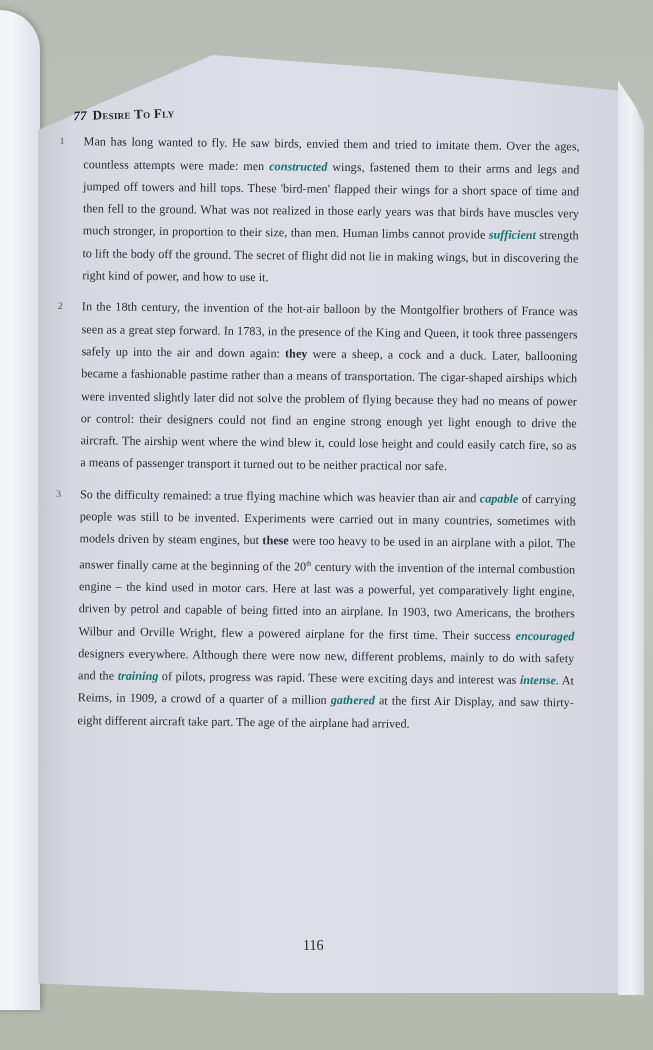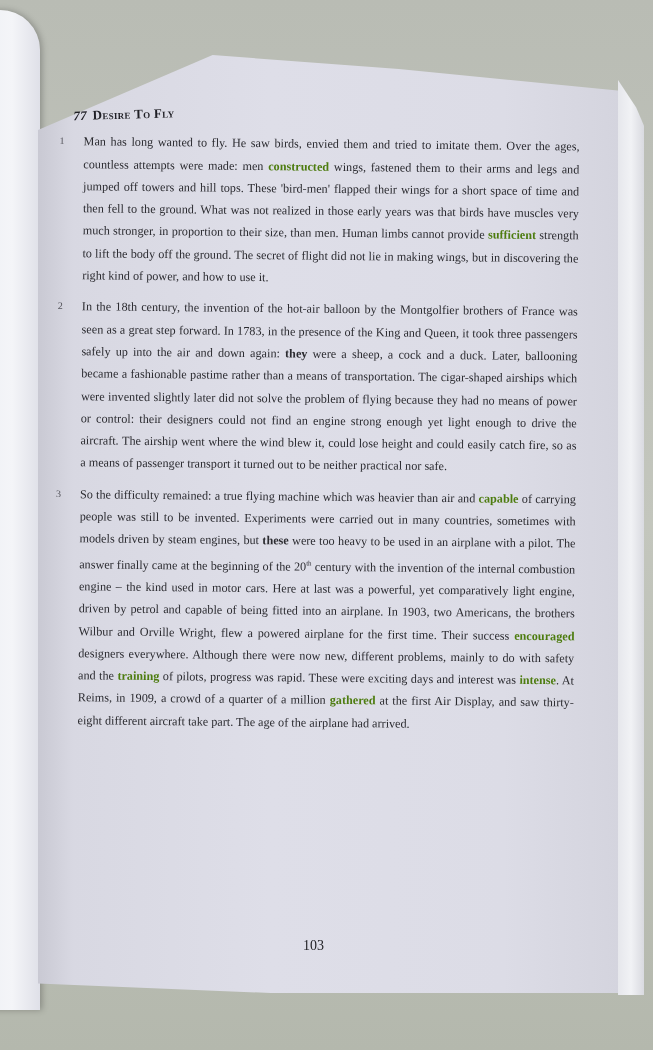--- a/index.html
+++ b/index.html
@@ -33,21 +33,21 @@
     font-size: 13px; font-weight: bold; letter-spacing: 0.3px; margin: 0 0 3px 14px;
     font-variant: small-caps; color: #1f1f25;
     transform: rotate(-2.2deg); transform-origin: left bottom;
   }
   .title .num { font-style: italic; margin-right: 2px; }
   .para { position: relative; padding-left: 24px; margin-bottom: 9px; text-align: justify; }
   .para .pnum {
     position: absolute; left: 0; top: 0; font-size: 10px; color: #55555c;
   }
   .para .ptext { display: block; }
-  b.kw { font-weight: bold; color: #4d7c0f; }
+  b.kw { font-style: italic; font-weight: bold; color: #0f766e; }
   .page-number {
     position: absolute; left: 303px; top: 938px; font-size: 14px; color: #1e1e22;
   }
 </style>
 </head>
 <body>
 
 <div class="left-page"></div>
 <div class="page"></div>
 <div class="page-edge"></div>
@@ -67,13 +67,13 @@
     <span class="pnum">2</span>
     <span class="ptext"><span>In the 18th century, the invention of the hot-air balloon by the Montgolfier brothers of France was seen as a great step forward. In 1783, in the presence of the King and Queen, it took three passengers safely up into the air and down again: </span><b>they</b><span> were a sheep, a cock and a duck. Later, ballooning became a fashionable pastime rather than a means of transportation. The cigar-shaped airships which were invented slightly later did not solve the problem of flying because they had no means of power or control: their designers could not find an engine strong enough yet light enough to drive the aircraft. The airship went where the wind blew it, could lose height and could easily catch fire, so as a means of passenger transport it turned out to be neither practical nor safe.</span></span>
   </div>
 
   <div class="para">
     <span class="pnum">3</span>
     <span class="ptext"><span>So the difficulty remained: a true flying machine which was heavier than air and </span><b class="kw">capable</b><span> of carrying people was still to be invented. Experiments were carried out in many countries, sometimes with models driven by steam engines, but </span><b>these</b><span> were too heavy to be used in an airplane with a pilot. The answer finally came at the beginning of the 20</span><sup style="font-size:7px">th</sup><span> century with the invention of the internal combustion engine – the kind used in motor cars. Here at last was a powerful, yet comparatively light engine, driven by petrol and capable of being fitted into an airplane. In 1903, two Americans, the brothers Wilbur and Orville Wright, flew a powered airplane for the first time.  Their success </span><b class="kw">encouraged</b><span> designers everywhere. Although there were now new, different problems, mainly to do with safety and the </span><b class="kw">training</b><span> of pilots, progress was rapid. These were exciting days and interest was </span><b class="kw">intense</b><span>. At Reims, in 1909, a crowd of a quarter of a million </span><b class="kw">gathered</b><span> at the first Air Display, and saw thirty-eight different aircraft take part. The age of the airplane had arrived.</span></span>
   </div>
 </div>
 
-<div class="page-number">103</div>
+<div class="page-number">116</div>
 
 </body></html>

